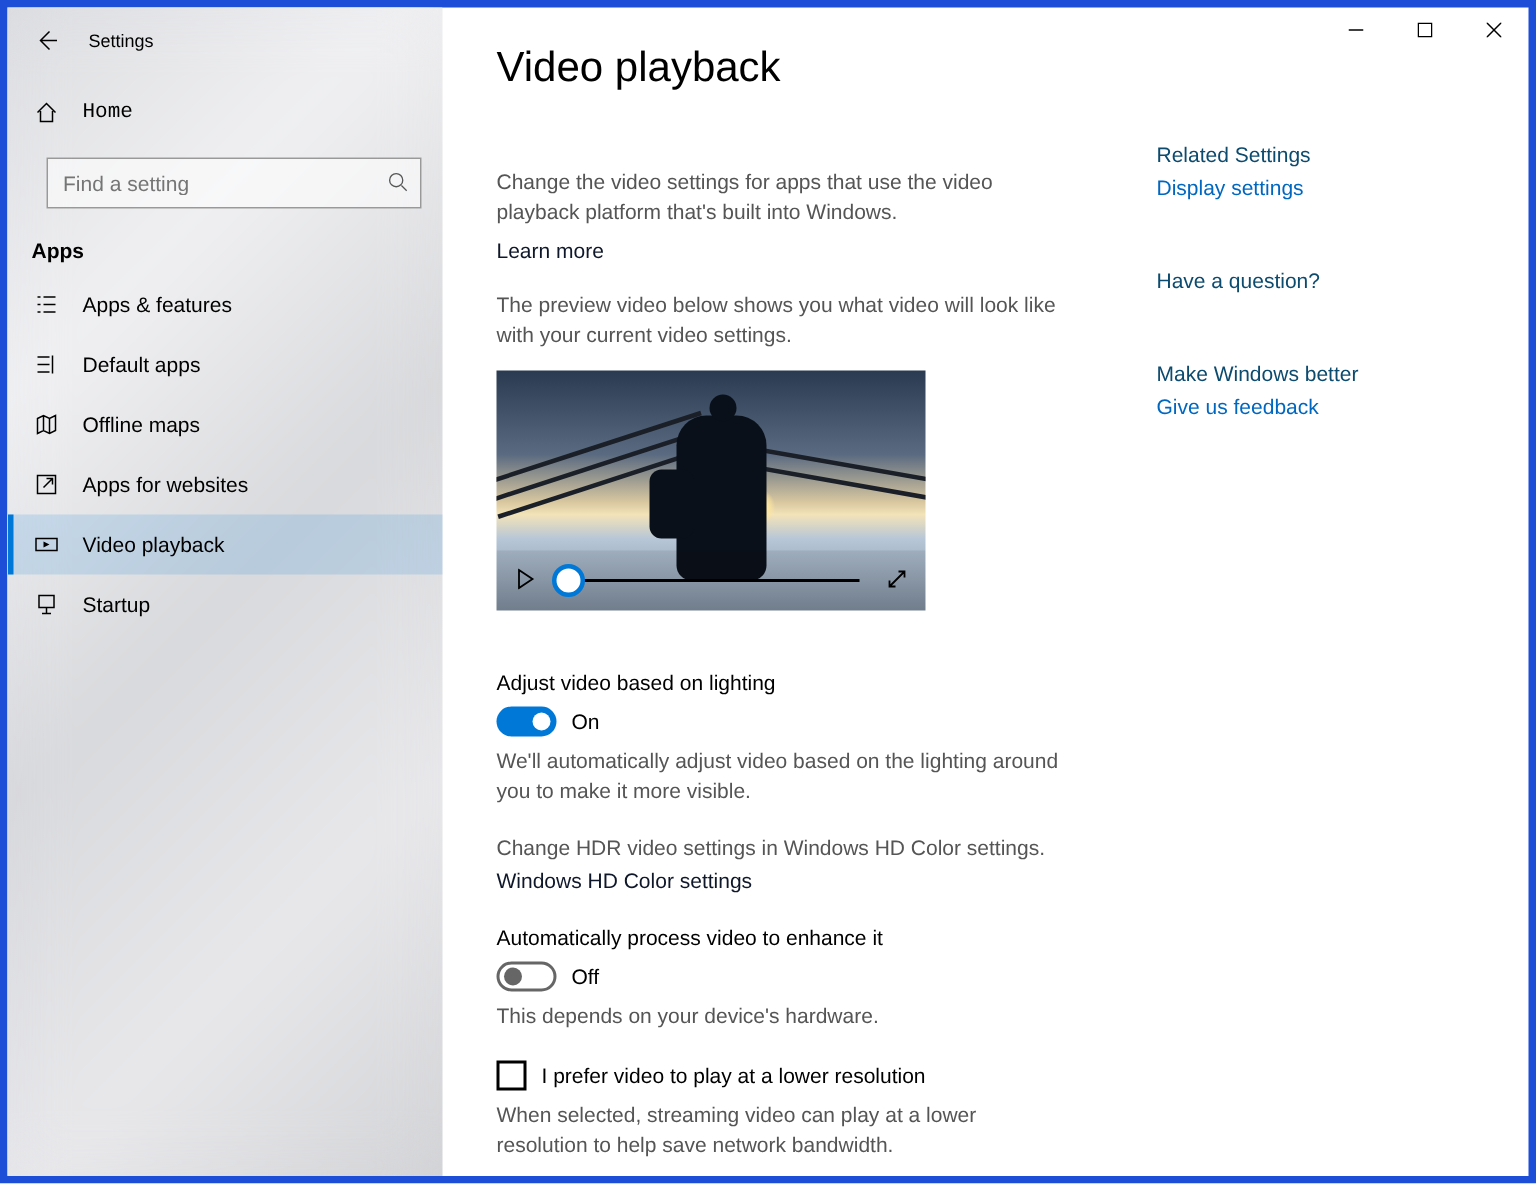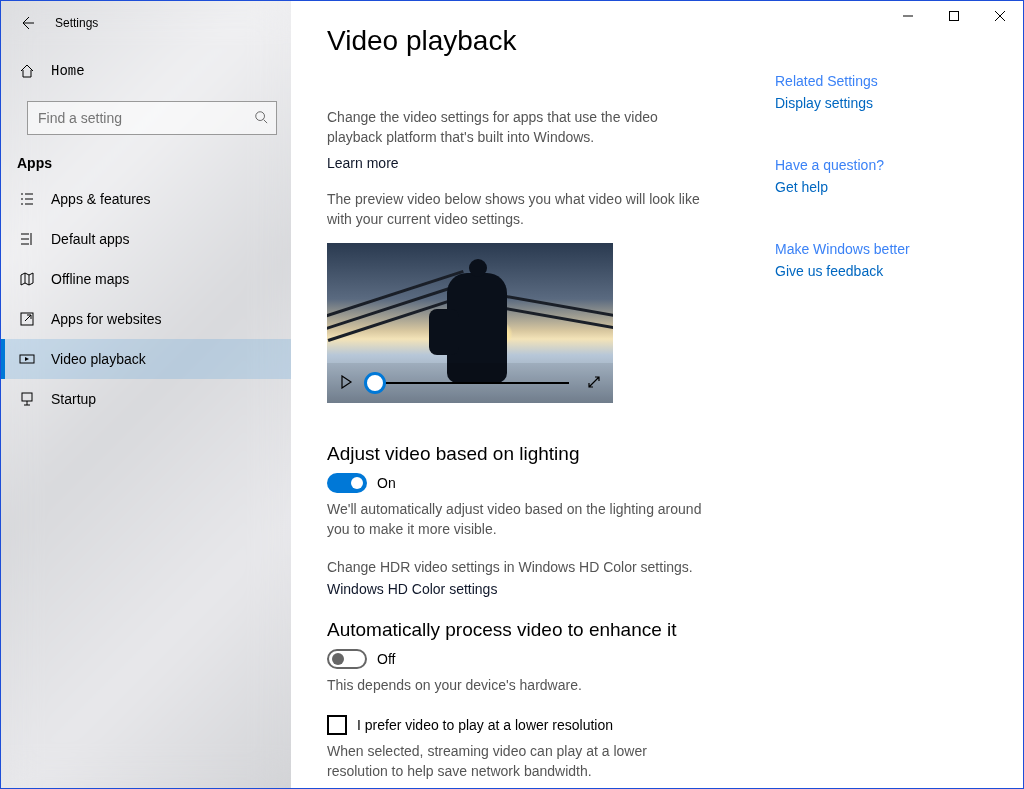--- a/index.html
+++ b/index.html
@@ -1,16 +1,16 @@
 <!DOCTYPE html>
 <html><head>
 <meta charset="utf-8">
 <style>
   html,body{margin:0;padding:0;font-family:"Segoe UI",Arial,sans-serif;font-size:14px;color:#000;background:#fff;}
-  .window{width:1024px;height:789px;border:1px solid #1d4ed8;box-sizing:border-box;display:flex;flex-direction:column;overflow:hidden;position:relative;}
+  .window{width:1024px;height:789px;border:5px solid #1d4ed8;box-sizing:border-box;display:flex;flex-direction:column;overflow:hidden;position:relative;}
   
   .titlebar{height:30px;display:flex;align-items:center;background:rgba(255,255,255,0);position:absolute;top:0;right:0;}
   .win-controls{display:flex;}
   .win-btn{width:46px;height:30px;display:flex;align-items:center;justify-content:center;color:#000;}
   .win-btn svg{width:10px;height:10px;}
   
   .body{flex:1;display:flex;min-height:0;}
   .sidebar{width:290px;flex:none;background:linear-gradient(135deg,#dcdde0 0%, #f0f0f2 25%, #d8d9dc 50%, #e8e8eb 75%, #d2d3d6 100%);position:relative;display:flex;flex-direction:column;}
   .sidebar::before{content:"";position:absolute;inset:0;backdrop-filter:blur(18px);}
   .sidebar > *{position:relative;}
@@ -27,21 +27,21 @@
   .sb-item{display:flex;align-items:center;height:40px;padding-left:16px;color:#000;font-size:14px;position:relative;}
   .sb-item .ic{width:20px;display:flex;justify-content:center;margin-right:14px;color:#000;}
   .sb-item.selected{background:rgba(0,120,215,0.15);}
   .sb-item.selected::before{content:"";position:absolute;left:0;top:0;bottom:0;width:4px;background:#0078d7;}
   
   .main{flex:1;display:flex;overflow:auto;}
   .content{flex:1;padding:24px 0 30px 36px;max-width:480px;}
   h1{font-weight:400;font-size:28px;margin:0 0 50px 0;}
   .desc{color:#555;font-size:14px;line-height:20px;max-width:380px;}
   .link{color:#0f172a;font-size:14px;cursor:pointer;display:inline-block;}
-  .subhead{font-size:19px;color:#000;margin-top:22px;margin-bottom:0;}
+  .subhead{font-size:14px;color:#000;margin-top:22px;margin-bottom:0;}
   .video-box{width:286px;height:160px;margin-top:14px;position:relative;background:
      linear-gradient(to bottom, #2a3a50 0%, #5a6a80 35%, #d9c8a0 55%, #f3e3b8 60%, #b7c7d8 70%, #7a8898 100%);
      overflow:hidden;}
   .sun{position:absolute;width:26px;height:26px;border-radius:50%;background:radial-gradient(circle,#fff 0%,#ffe8a0 40%,rgba(255,230,150,0) 70%);left:160px;top:78px;}
   .silhouette{position:absolute;left:120px;top:30px;width:60px;height:110px;background:#0a101a;border-radius:20px 20px 10px 10px;}
   .silhouette::before{content:"";position:absolute;top:-14px;left:22px;width:18px;height:18px;border-radius:50%;background:#0a101a;}
   .silhouette::after{content:"";position:absolute;top:36px;left:-18px;width:30px;height:46px;background:#0a101a;border-radius:8px;}
   .rail{position:absolute;left:-10px;top:50px;width:150px;height:3px;background:#1a1f28;transform:rotate(-18deg);box-shadow:0 12px 0 #1a1f28,0 24px 0 #1a1f28;}
   .rail2{position:absolute;right:-10px;top:62px;width:120px;height:3px;background:#1a1f28;transform:rotate(10deg);box-shadow:0 12px 0 #1a1f28;}
   .vcontrols{position:absolute;left:0;right:0;bottom:0;height:40px;background:rgba(0,0,0,0.08);display:flex;align-items:center;padding:0 12px;}
@@ -54,21 +54,21 @@
   .toggle.on{background:#0078d7;}
   .toggle.off{background:#fff;border:2px solid #666;box-sizing:border-box;}
   .toggle .knob{position:absolute;width:12px;height:12px;border-radius:50%;top:50%;transform:translateY(-50%);}
   .toggle.on .knob{background:#fff;right:4px;}
   .toggle.off .knob{background:#666;left:3px;}
   .toggle-label{margin-left:10px;font-size:14px;}
   .block{margin-top:28px;}
   .checkbox{width:20px;height:20px;border:2px solid #000;box-sizing:border-box;flex:none;}
   
   .rightcol{width:228px;flex:none;padding-top:68px;padding-right:20px;}
-  .r-head{font-size:14px;color:#3b82f6;margin:4px 0 6px 0;}
+  .r-head{font-size:14px;color:#0c4a6e;margin:22px 0 6px 0;}
   .r-link{color:#0067c0;font-size:14px;cursor:pointer;display:block;}
 </style>
 </head>
 <body>
 
 <div class="window">
 
   <div class="titlebar">
     <div class="win-controls">
       <div class="win-btn">
@@ -238,21 +238,20 @@
           <div class="desc" style="margin-top:6px;">When selected, streaming video can play at a lower resolution to help save network bandwidth.</div>
         </div>
 
       </div>
 
       <div class="rightcol">
         <div class="r-head">Related Settings</div>
         <span class="r-link">Display settings</span>
 
         <div class="r-head" style="margin-top:46px;">Have a question?</div>
-        <span class="r-link">Get help</span>
 
         <div class="r-head" style="margin-top:46px;">Make Windows better</div>
         <span class="r-link">Give us feedback</span>
       </div>
     </div>
 
   </div>
 </div>
 
 </body></html>

